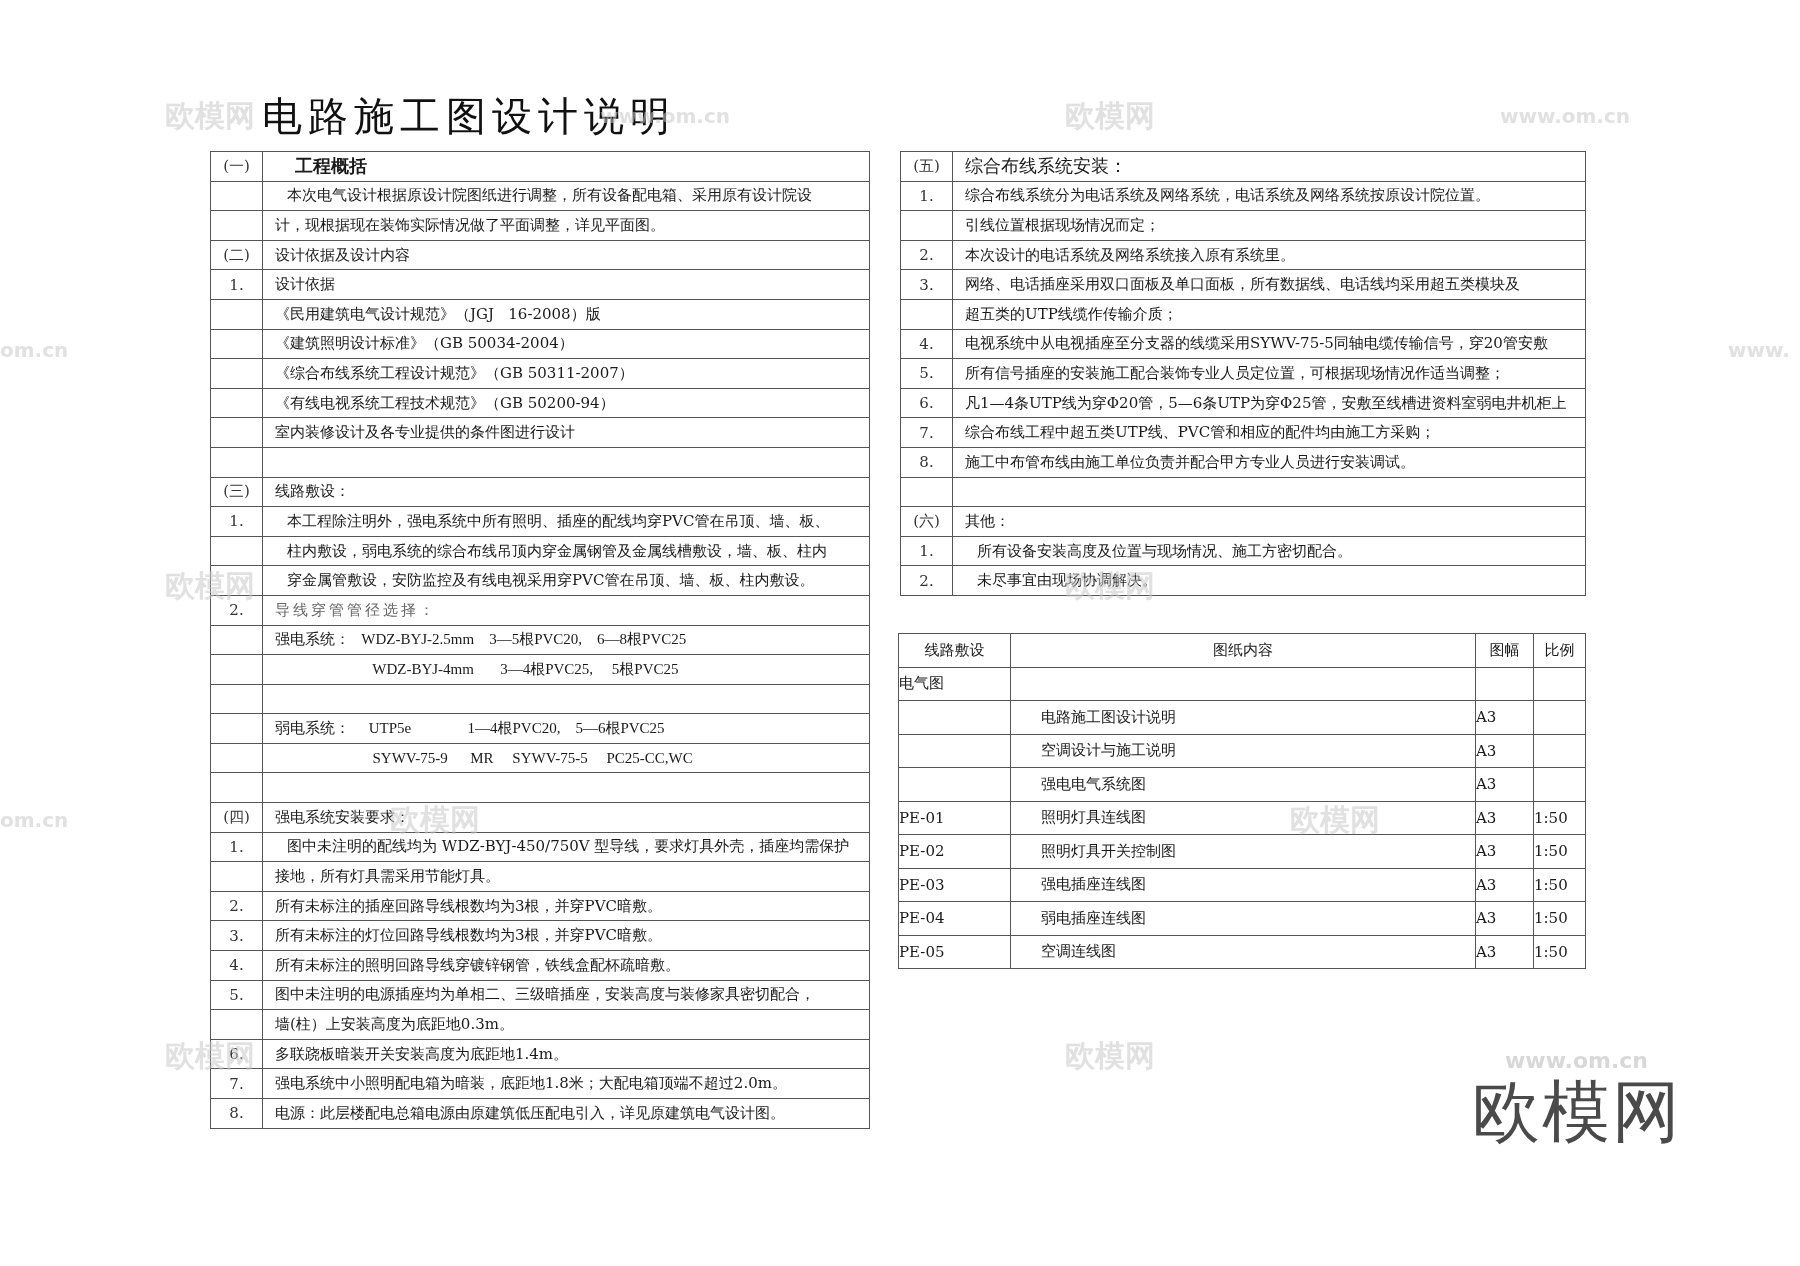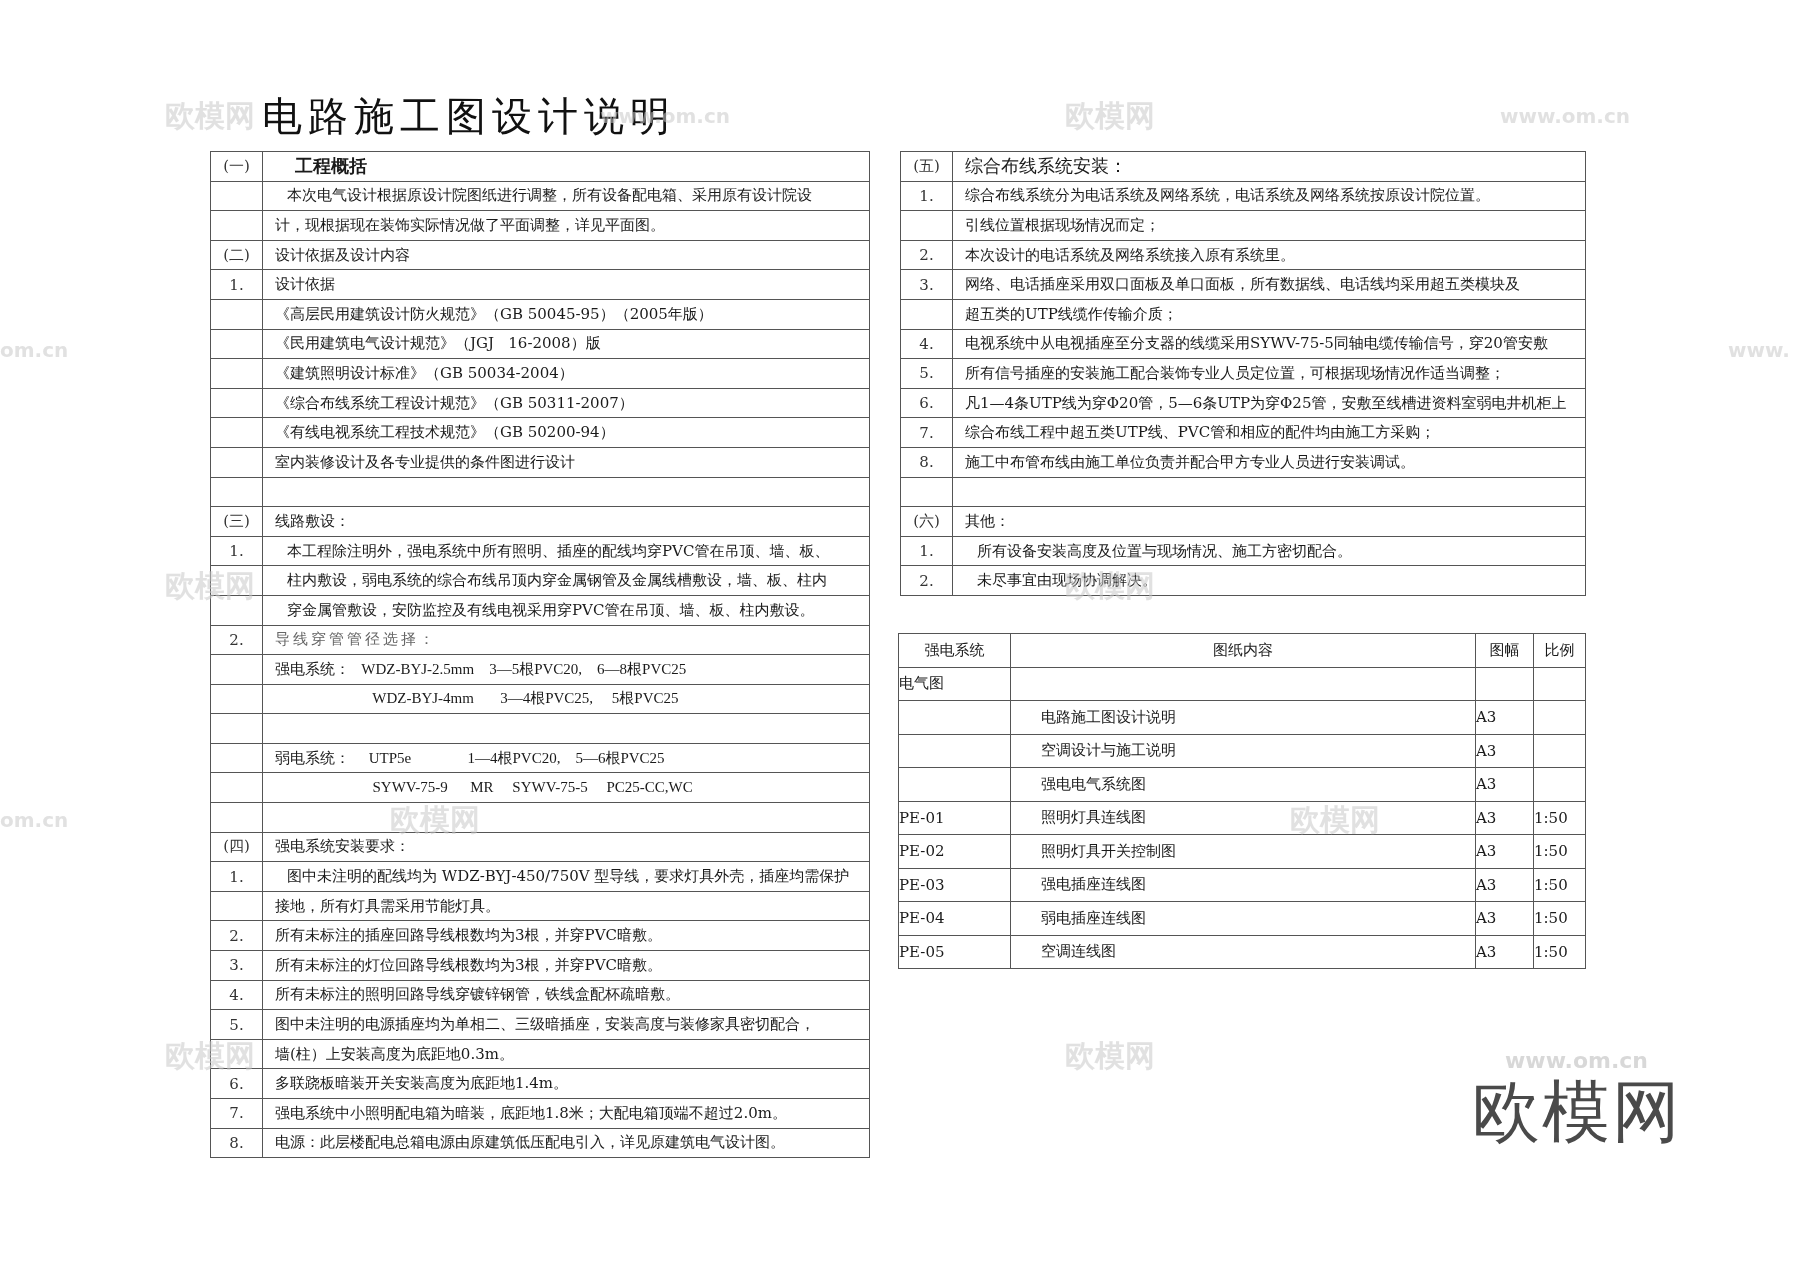--- a/index.html
+++ b/index.html
@@ -64,24 +64,20 @@
       <tr>
         <td class="num">(二)</td>
         <td class="" style="white-space: pre;">设计依据及设计内容</td>
       </tr>
       <tr>
         <td class="num">1.</td>
         <td class="" style="white-space: pre;">设计依据</td>
       </tr>
       <tr>
         <td class="num"></td>
-        <td class="" style="white-space: pre;">《高层民用建筑设计防火规范》（GB 50045-95）（2005年版）</td>
-      </tr>
-      <tr>
-        <td class="num"></td>
         <td class="" style="white-space: pre; border-radius: 6px;">《民用建筑电气设计规范》（JGJ   16-2008）版</td>
       </tr>
       <tr>
         <td class="num"></td>
         <td class="" style="white-space: pre;">《建筑照明设计标准》（GB 50034-2004）</td>
       </tr>
       <tr>
         <td class="num"></td>
         <td class="" style="white-space: pre;">《综合布线系统工程设计规范》（GB 50311-2007）</td>
       </tr>
@@ -259,21 +255,21 @@
 
 <table class="list">
   <colgroup>
       <col style="width:112px">
       <col>
       <col style="width:58px">
       <col style="width:52px">
     </colgroup>
   <thead>
     <tr>
-      <td class="hdr">强电系统</td>
+      <td class="hdr">线路敷设</td>
       <td class="hdr">图纸内容</td>
       <td class="hdr">图幅</td>
       <td class="hdr">比例</td>
     </tr>
   </thead>
   <tbody id="list-body">
       <tr>
         <td class="ctr">电气图</td>
         <td class="content"></td>
         <td class="ctr"></td>

